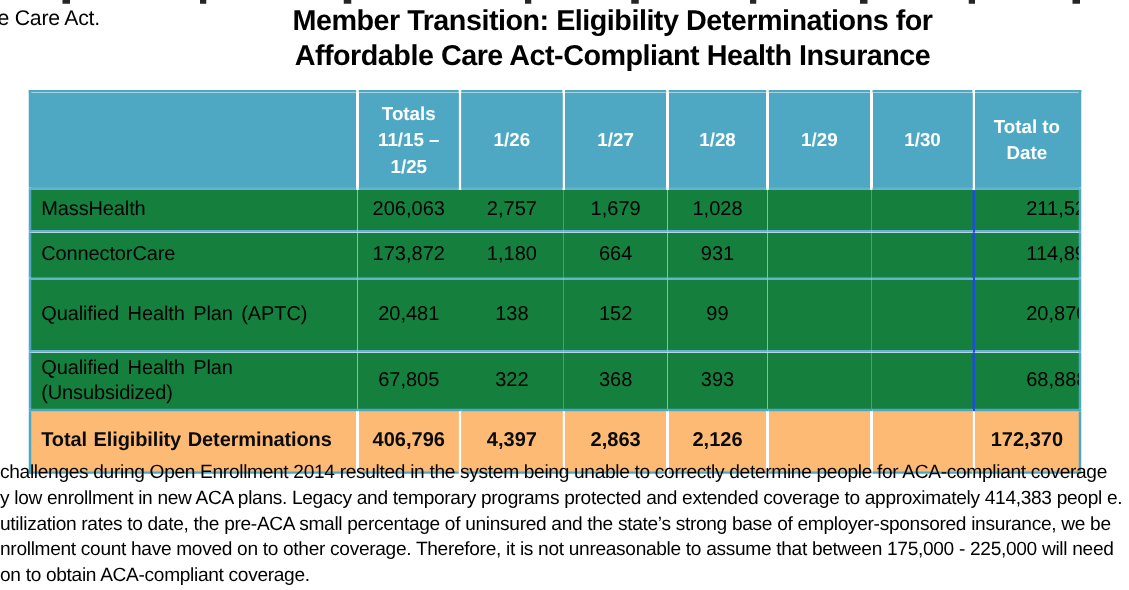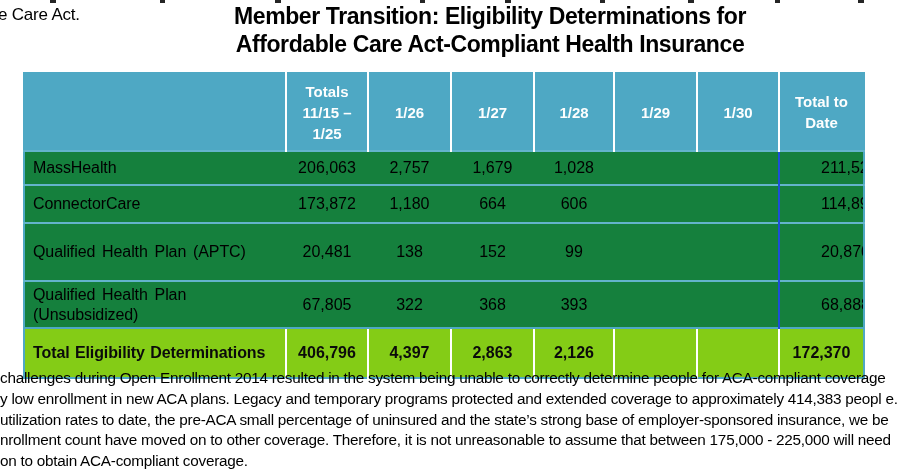--- a/index.html
+++ b/index.html
@@ -57,21 +57,21 @@
     background: #15803d;
     font-size: 16px; text-align: center; vertical-align: middle;
     border-top: 2px solid #63B4CC;
   }
   tbody td.lbl {
     text-align: left; padding-left: 8px; padding-right: 4px;
     word-spacing: 2.5px; letter-spacing: -0.1px;
   }
   tbody td.totdate { border-left: 2px solid #1d4ed8; padding-left: 41px; }
   tr.total-row td {
-    background: #84cc16; color: #0b0b0b;
+    background: #fdba74; color: #0b0b0b;
     font-weight: bold; font-size: 16px;
     text-align: center; vertical-align: middle;
     border-top: 2px solid #4EA8C4;
     border-left: 2px solid rgba(255,255,255,0.35);
     height: 50px;
   }
   tr.total-row td:first-child {
     text-align: left; padding-left: 8px; border-left: none;
     letter-spacing: -0.1px; word-spacing: 1px;
   }
@@ -133,21 +133,21 @@
         <td>1,028</td>
         <td></td>
         <td></td>
         <td class="totdate">211,527</td>
       </tr>
       <tr class="r2">
         <td class="lbl">ConnectorCare</td>
         <td>173,872</td>
         <td>1,180</td>
         <td>664</td>
-        <td>606</td>
+        <td>931</td>
         <td></td>
         <td></td>
         <td class="totdate">114,897</td>
       </tr>
       <tr class="r3">
         <td class="lbl">Qualified Health Plan (APTC)</td>
         <td>20,481</td>
         <td>138</td>
         <td>152</td>
         <td>99</td>

